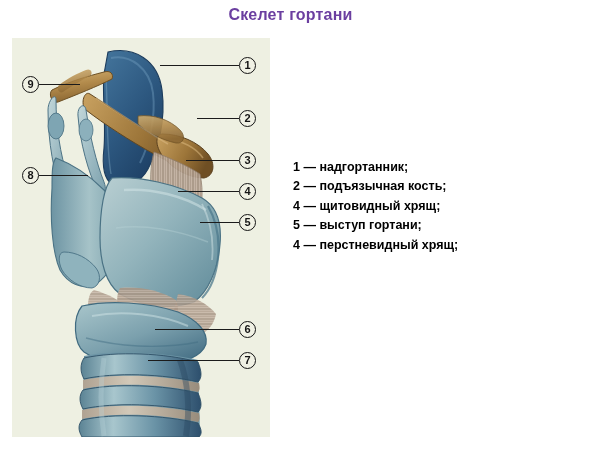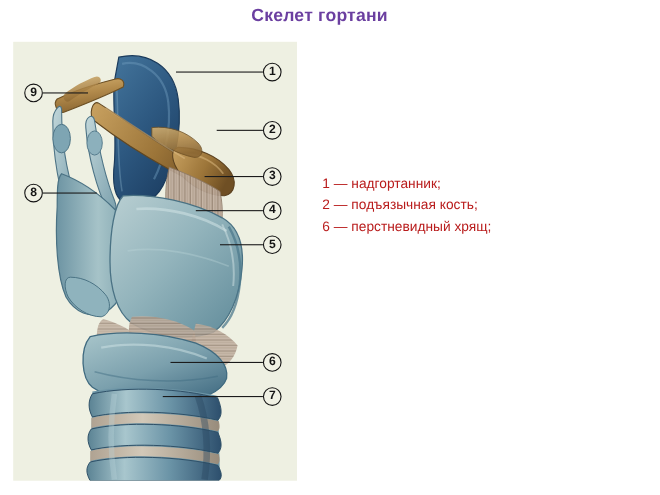--- a/index.html
+++ b/index.html
@@ -50,22 +50,22 @@
     z-index:5;
   }
   
   #legend{
     position:absolute;
     left:293px; top:158px;
     width:300px;
   }
   .legend-item{
     font-size:12.5px;
-    font-weight:normal;
-    color:#b91c1c;
+    font-weight:bold;
+    color:#000000;
     line-height:19.4px;
     white-space:nowrap;
   }
 </style>
 </head>
 <body>
 
 <div id="figure-title">Скелет гортани</div>
 
 <div id="illustration-panel">
@@ -262,14 +262,16 @@
   <div class="leader" style="left:39px;top:175px;width:49px;"></div>
   <div class="callout" style="left:22px;top:167px;">8</div>
 
   <div class="leader" style="left:39px;top:84px;width:41px;"></div>
   <div class="callout" style="left:22px;top:76px;">9</div>
 </div>
 
 <div id="legend">
   <div class="legend-item">1 — надгортанник;</div>
   <div class="legend-item">2 — подъязычная кость;</div>
-  <div class="legend-item">6 — перстневидный хрящ;</div>
+  <div class="legend-item">4 — щитовидный хрящ;</div>
+  <div class="legend-item">5 — выступ гортани;</div>
+  <div class="legend-item">4 — перстневидный хрящ;</div>
 </div>
 
 </body></html>

